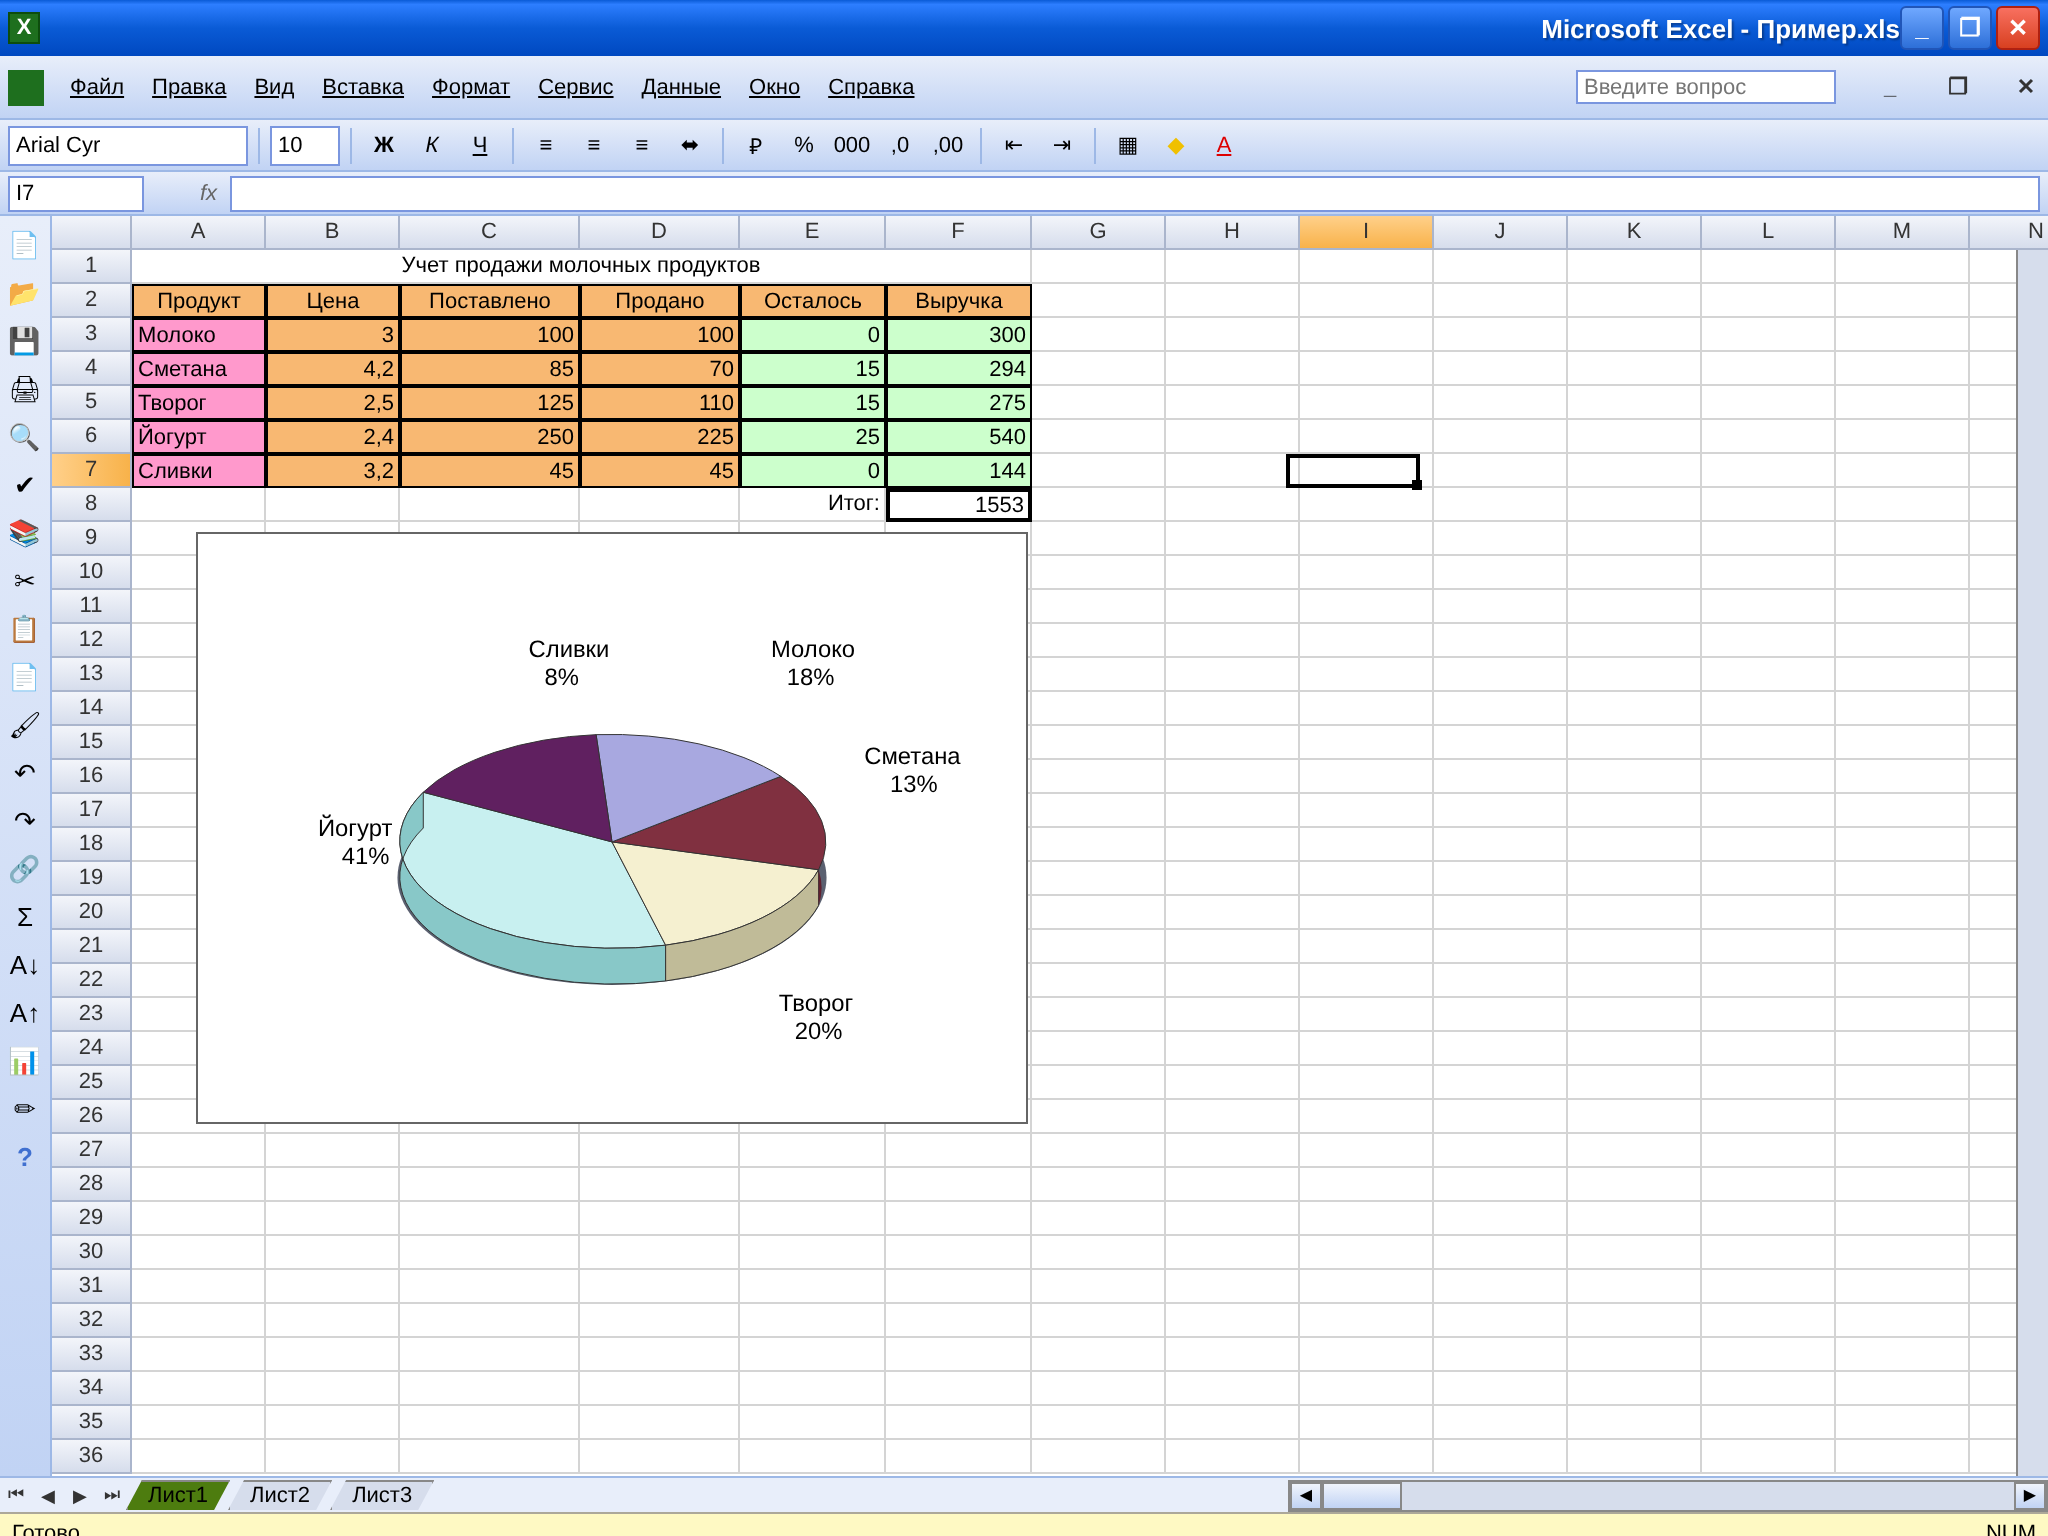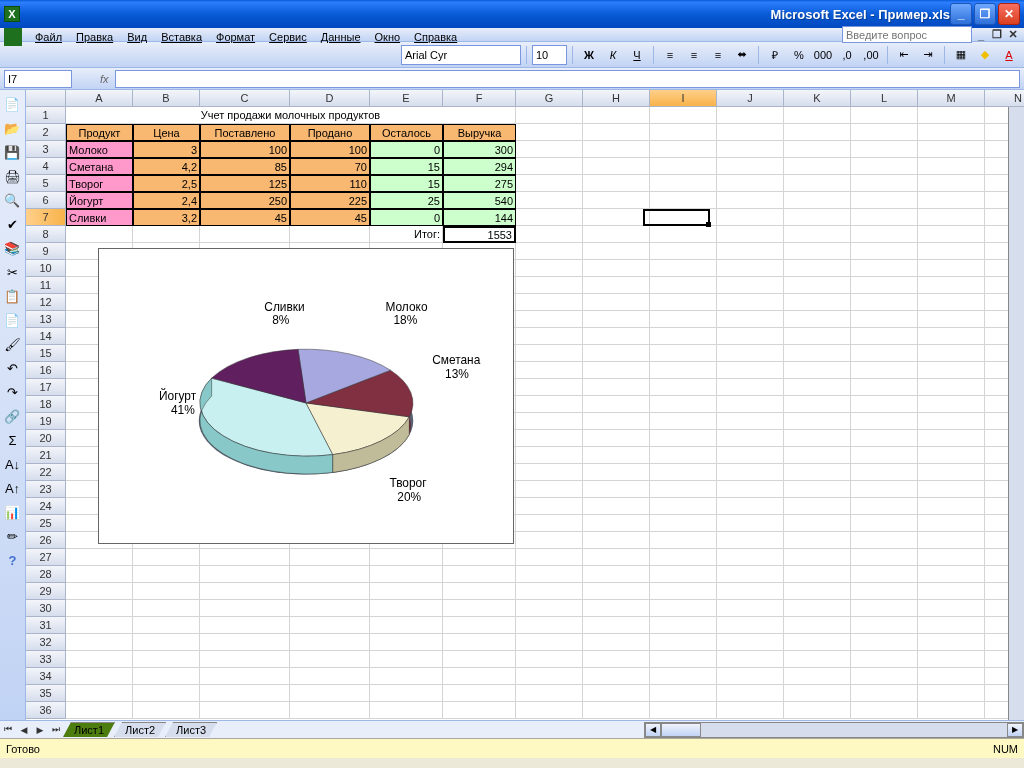--- a/index.html
+++ b/index.html
@@ -7,29 +7,29 @@
 
   
   .titlebar { height: 28px; background: linear-gradient(to bottom, #0a5bd6 0%, #2d7eff 8%, #0a5bd6 50%, #0048c0 100%); display:flex; align-items:center; color:white; padding:0 4px; }
   .titlebar .icon { width:16px; height:16px; background:#1e6f1e; margin-right:4px; display:flex; align-items:center; justify-content:center; font-size:11px; font-weight:bold; border:1px solid #0d4d0d;}
   .titlebar .title { flex:1; font-weight:bold; font-size:13px; text-shadow:1px 1px 1px rgba(0,0,0,0.3);text-align:right;}
   .titlebar .btns { display:flex; gap:2px; }
   .tbtn { width:22px; height:22px; background:linear-gradient(to bottom,#6fa8ff,#2d6fd8); border:1px solid #2055b8; border-radius:3px; display:flex; align-items:center; justify-content:center; color:white; font-weight:bold; font-size:12px; cursor:pointer;}
   .tbtn.close { background:linear-gradient(to bottom,#f87060,#d84020); border-color:#b02010;}
 
   
-  .menubar { height:14px; background:linear-gradient(to bottom,#e8eefa,#c1d3f4); display:flex; padding:0 4px; border-bottom:1px solid #9db8e6; }
+  .menubar { height:32px; background:linear-gradient(to bottom,#e8eefa,#c1d3f4); display:flex; align-items:center; padding:0 4px; border-bottom:1px solid #9db8e6; }
   .menubar .micon { width:18px; height:18px; background:#1e6f1e; margin-right:6px;}
   .menubar .mitem { padding:3px 7px; cursor:pointer; text-decoration:underline; color:#000;}
-  .menubar .right { margin-left:auto; display:flex; align-items:center; gap:2px;}
+  .menubar .right { margin-left:auto; display:flex; align-items:center; gap:20px;}
   .menubar input { width:130px; height:17px; font-size:11px; padding:0 3px; border:1px solid #7a96df;}
   .menubar .wbtn { width:14px; height:14px; cursor:pointer; color:#333; font-weight:bold; display:flex; align-items:center; justify-content:center;}
 
   
-  .fmtbar { height:26px; background:linear-gradient(to bottom,#e8eefa,#c1d3f4); display:flex; align-items:center; padding:0 4px; border-bottom:1px solid #9db8e6; gap:2px;justify-content:flex-end;}
+  .fmtbar { height:26px; background:linear-gradient(to bottom,#e8eefa,#c1d3f4); display:flex; align-items:center; padding:0 4px; border-bottom:1px solid #9db8e6; gap:2px;}
   .fmtbar select, .fmtbar input.fontname { height:20px; font-size:11px; border:1px solid #7a96df; background:white;}
   .fmtbar .fontname { width:120px; padding:0 3px;}
   .fmtbar .fontsize { width:35px;}
   .fbtn { width:22px; height:20px; display:flex; align-items:center; justify-content:center; cursor:pointer; border:1px solid transparent; background:transparent;}
   .sep { width:1px; height:18px; background:#9db8e6; margin:0 3px;}
 
   
   .fbarrow { height:22px; background:linear-gradient(to bottom,#e8eefa,#c1d3f4); display:flex; align-items:center; border-bottom:1px solid #9db8e6;text-align:center;}
   .fbarrow .namebox { width:68px; height:18px; background:white; border:1px solid #7a96df; margin:0 28px 0 4px; padding:0 3px; display:flex; align-items:center;}
   .fbarrow .fx { font-style:italic; color:#666; margin-right:6px;}

